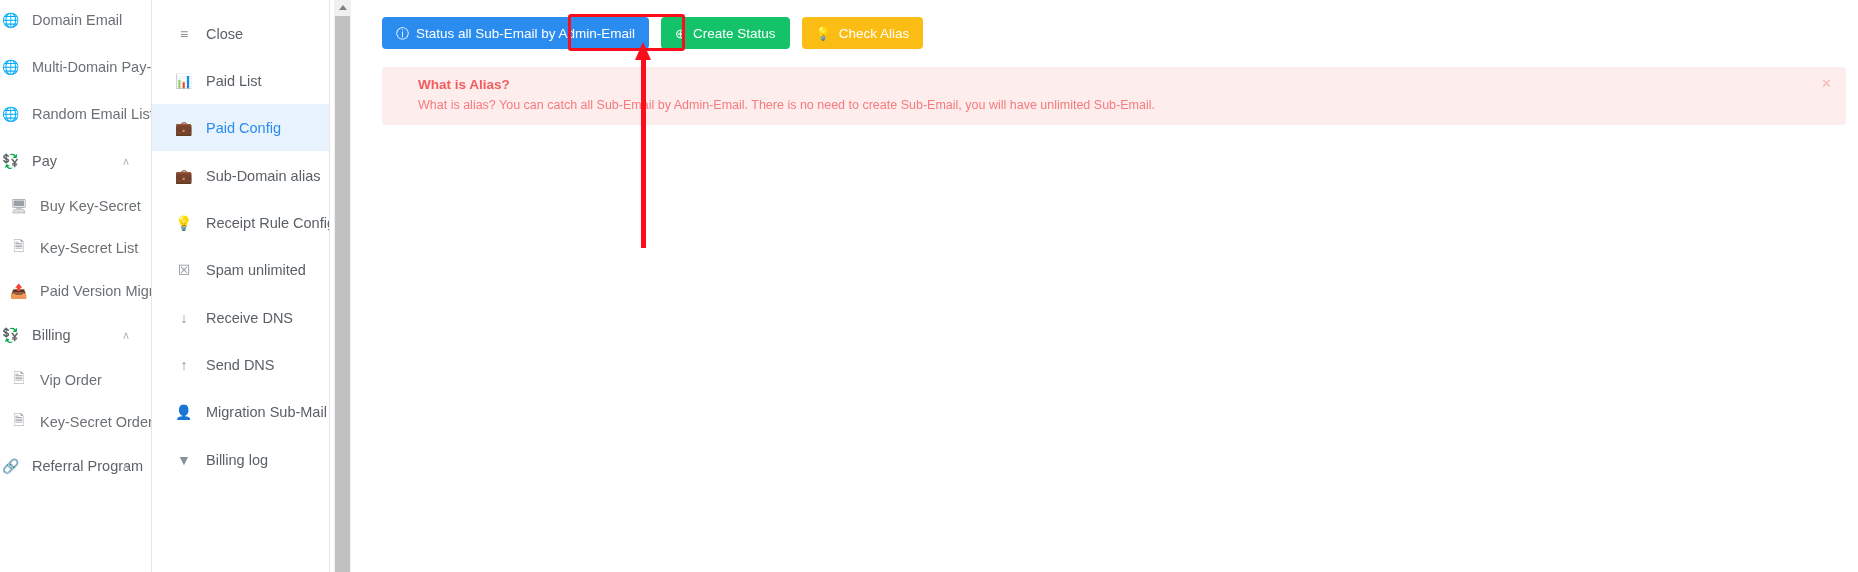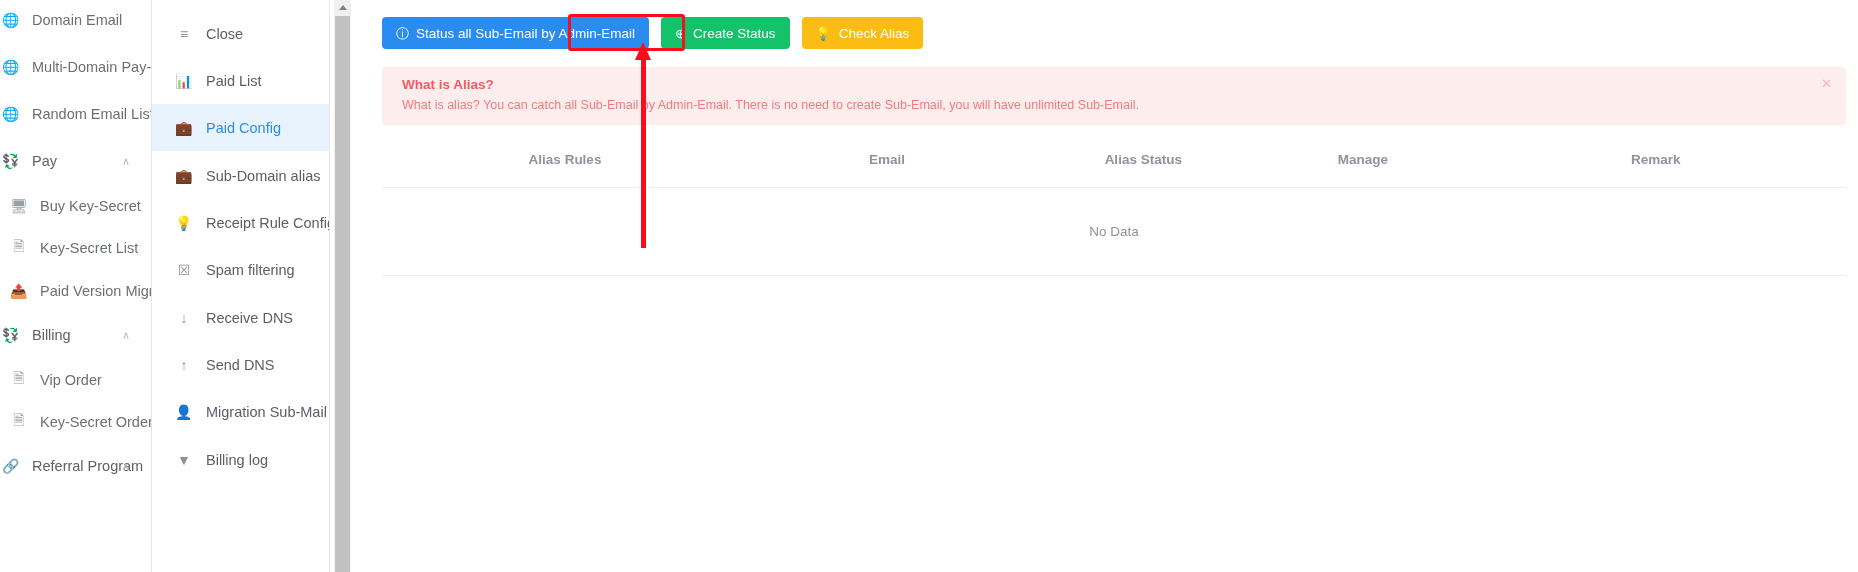--- a/index.html
+++ b/index.html
@@ -182,21 +182,21 @@
     border-right: 8px solid transparent;
     border-bottom: 18px solid #fc0d1c;
   }
 
   
   .alert {
     position: relative;
     margin-top: 17px;
     background: #fdeded;
     border-radius: 4px;
-    padding: 10px 36px 12px 20px;
+    padding: 10px 36px 12px 36px;
     color: #f45b5e;
   }
   .alert-title { font-size: 13.5px; font-weight: bold; color: #f45b5e; margin-bottom: 5px; }
   .alert-desc  { font-size: 12.5px; color: #f57b7d; line-height: 1.3; }
   .alert-close {
     position: absolute;
     right: 14px; top: 10px;
     font-size: 13px;
     color: #f3b7b7;
     cursor: pointer;
@@ -299,21 +299,21 @@
       <div class="inner-item" style="top: 152px;">
         <span class="iicon">💼</span>
         <span>Sub-Domain alias</span>
       </div>
       <div class="inner-item" style="top: 199px;">
         <span class="iicon">💡</span>
         <span>Receipt Rule Config</span>
       </div>
       <div class="inner-item" style="top: 246px;">
         <span class="iicon">☒</span>
-        <span>Spam filtering</span>
+        <span>Spam unlimited</span>
       </div>
       <div class="inner-item" style="top: 294px;">
         <span class="iicon">↓</span>
         <span>Receive DNS</span>
       </div>
       <div class="inner-item" style="top: 341px;">
         <span class="iicon">↑</span>
         <span>Send DNS</span>
       </div>
       <div class="inner-item" style="top: 388px;">
@@ -350,36 +350,20 @@
         <span>Check Alias</span>
       </button>
     </div>
 
     <div class="alert">
       <div class="alert-title">What is Alias?</div>
       <div class="alert-desc">What is alias? You can catch all Sub-Email by Admin-Email. There is no need to create Sub-Email, you will have unlimited Sub-Email.</div>
       <span class="alert-close">✕</span>
     </div>
 
-    <table class="table">
-      <thead>
-        <tr>
-          <th class="col-rules">Alias Rules</th>
-          <th class="col-email">Email</th>
-          <th class="col-status">Alias Status</th>
-          <th class="col-manage">Manage</th>
-          <th class="col-remark">Remark</th>
-        </tr>
-      </thead>
-      <tbody>
-        <tr>
-          <td class="empty" colspan="5">No Data</td>
-        </tr>
-      </tbody>
-    </table>
 
   </main>
 
   <div class="annotation-box"></div>
   <div class="annotation-arrow">
     <div class="head"></div>
     <div class="shaft"></div>
   </div>
 
 </div>

